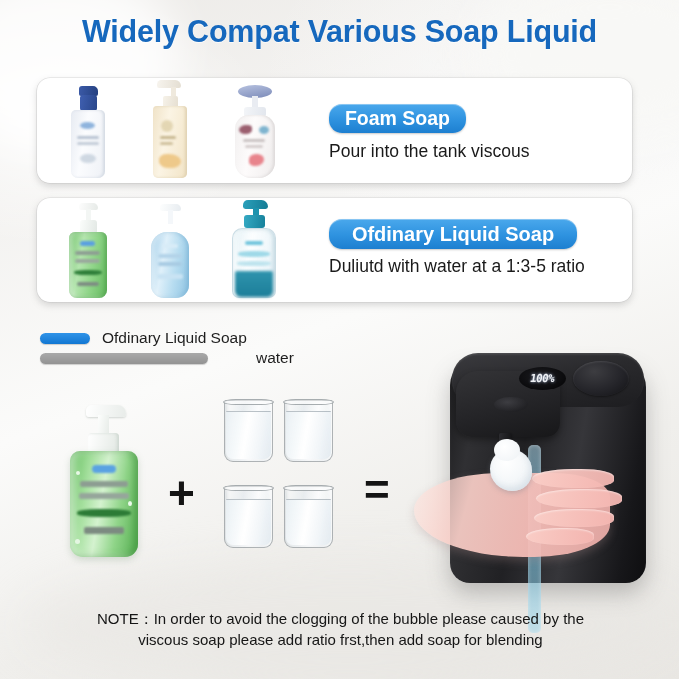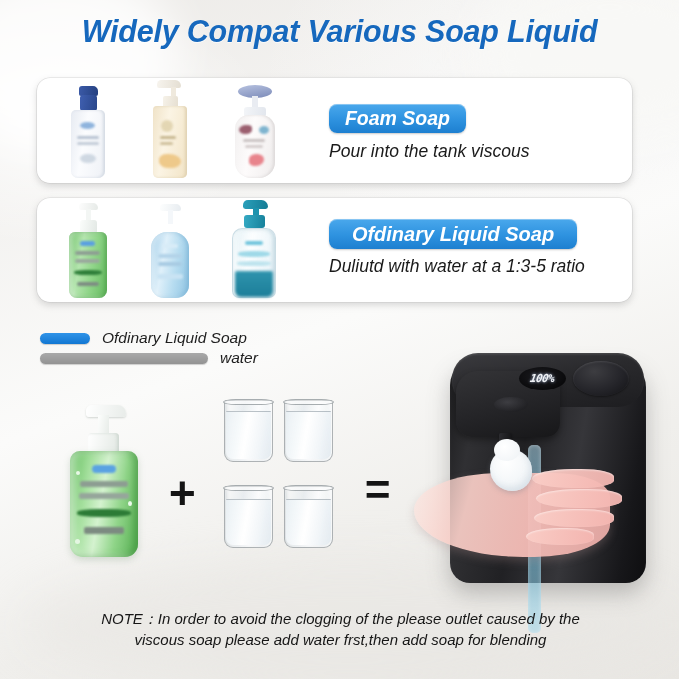--- a/index.html
+++ b/index.html
@@ -8,21 +8,20 @@
     font-family: "Liberation Sans", sans-serif;
     overflow: hidden;
   }
   #stage {
     position: relative;
     width: 679px; height: 679px;
     background:
       radial-gradient(ellipse 300px 180px at 60px 120px, rgba(255,255,255,0.95), rgba(255,255,255,0) 70%),
       radial-gradient(ellipse 420px 260px at 560px 80px, rgba(250,250,250,0.9), rgba(255,255,255,0) 72%),
       linear-gradient(160deg, #eceae7 0%, #f3f2f0 22%, #fbfbfa 48%, #f0efec 72%, #e9e7e3 100%);
-    font-style: italic;
   }
   
   .bg-blob { position: absolute; border-radius: 50%; filter: blur(22px); pointer-events: none; }
 
   
   #title {
     position: absolute; left: 0; top: 14px; width: 679px;
     text-align: center;
     font-size: 30.5px; font-weight: bold;
     letter-spacing: -0.2px;
@@ -38,21 +37,21 @@
     background: #ffffff;
     border-radius: 13px;
     box-shadow: 0 3px 7px rgba(120,120,120,0.28), 0 0 0 0.6px rgba(215,215,215,0.8);
   }
   #panel-foam     { top: 78px;  height: 105px; }
   #panel-ordinary { top: 198px; height: 104px; }
 
   .badge {
     position: absolute;
     color: #fff; font-weight: bold;
-    border-radius: 8px;
+    border-radius: 13px;
     background: linear-gradient(180deg, #4aa8ec 0%, #2f93e0 52%, #1d7fd0 100%);
     box-shadow: 0 1px 2px rgba(0,0,0,0.22), inset 0 1px 0 rgba(255,255,255,0.35);
     display: flex; align-items: center; justify-content: center;
     white-space: nowrap;
   }
   #badge-foam     { left: 329px; top: 104px; width: 137px; height: 29px; font-size: 19.5px; }
   #badge-ordinary { left: 329px; top: 219px; width: 248px; height: 30px; font-size: 20px; }
 
   .panel-sub {
     position: absolute;
@@ -66,21 +65,21 @@
   .b-body { position: absolute; left: 0; bottom: 0; width: 100%; }
   .b-neck, .b-cap, .b-pump, .b-stem { position: absolute; }
 
   
   .lbl { position: absolute; border-radius: 2px; filter: blur(1.1px); }
 
   
   #legend { position: absolute; left: 40px; top: 330px; width: 320px; height: 44px; }
   .leg-row { position: absolute; height: 12px; display: flex; align-items: center; }
   #leg-row-soap  { top: 2px; }
-  #leg-row-water { top: 22px; }
+  #leg-row-water { top: 22px; gap: 36px; }
   .leg-bar { height: 11px; border-radius: 6px; }
   #leg-bar-soap  { width: 50px;  background: linear-gradient(180deg,#2f93e8,#1277d2); box-shadow: 0 1px 1px rgba(0,0,0,0.18); }
   #leg-bar-water { width: 168px; background: linear-gradient(180deg,#a9a9a9,#939393); box-shadow: 0 1px 1px rgba(0,0,0,0.18); }
   .leg-text { font-size: 15.5px; color: #1e1e1e; margin-left: 12px; white-space: nowrap; }
 
   
   .op { position: absolute; color: #141414; font-weight: bold; line-height: 1; }
   #op-plus  { left: 168px; top: 470px; font-size: 46px; }
   #op-equals { left: 364px; top: 468px; font-size: 44px; }
 
@@ -391,17 +390,17 @@
       <div class="finger" style="left:122px; top:16px;  width:86px; height:19px;"></div>
       <div class="finger" style="left:120px; top:36px;  width:80px; height:18px;"></div>
       <div class="finger" style="left:112px; top:55px;  width:68px; height:17px;"></div>
     </div>
 
     <div class="disp" id="disp-foam"></div>
     <div class="disp" id="disp-foam2"></div>
   </div>
 
   <div id="note">
-    <span>NOTE：</span><span>In order to avoid the clogging of the please outlet caused by the</span>
-    <span id="note-line2">viscous soap please add water frst,then add soap for blending</span>
+    <span>NOTE：</span><span>In order to avoid the clogging of the bubble please caused by the</span>
+    <span id="note-line2">viscous soap please add ratio frst,then add soap for blending</span>
   </div>
 
 </div>
 
 </body></html>

